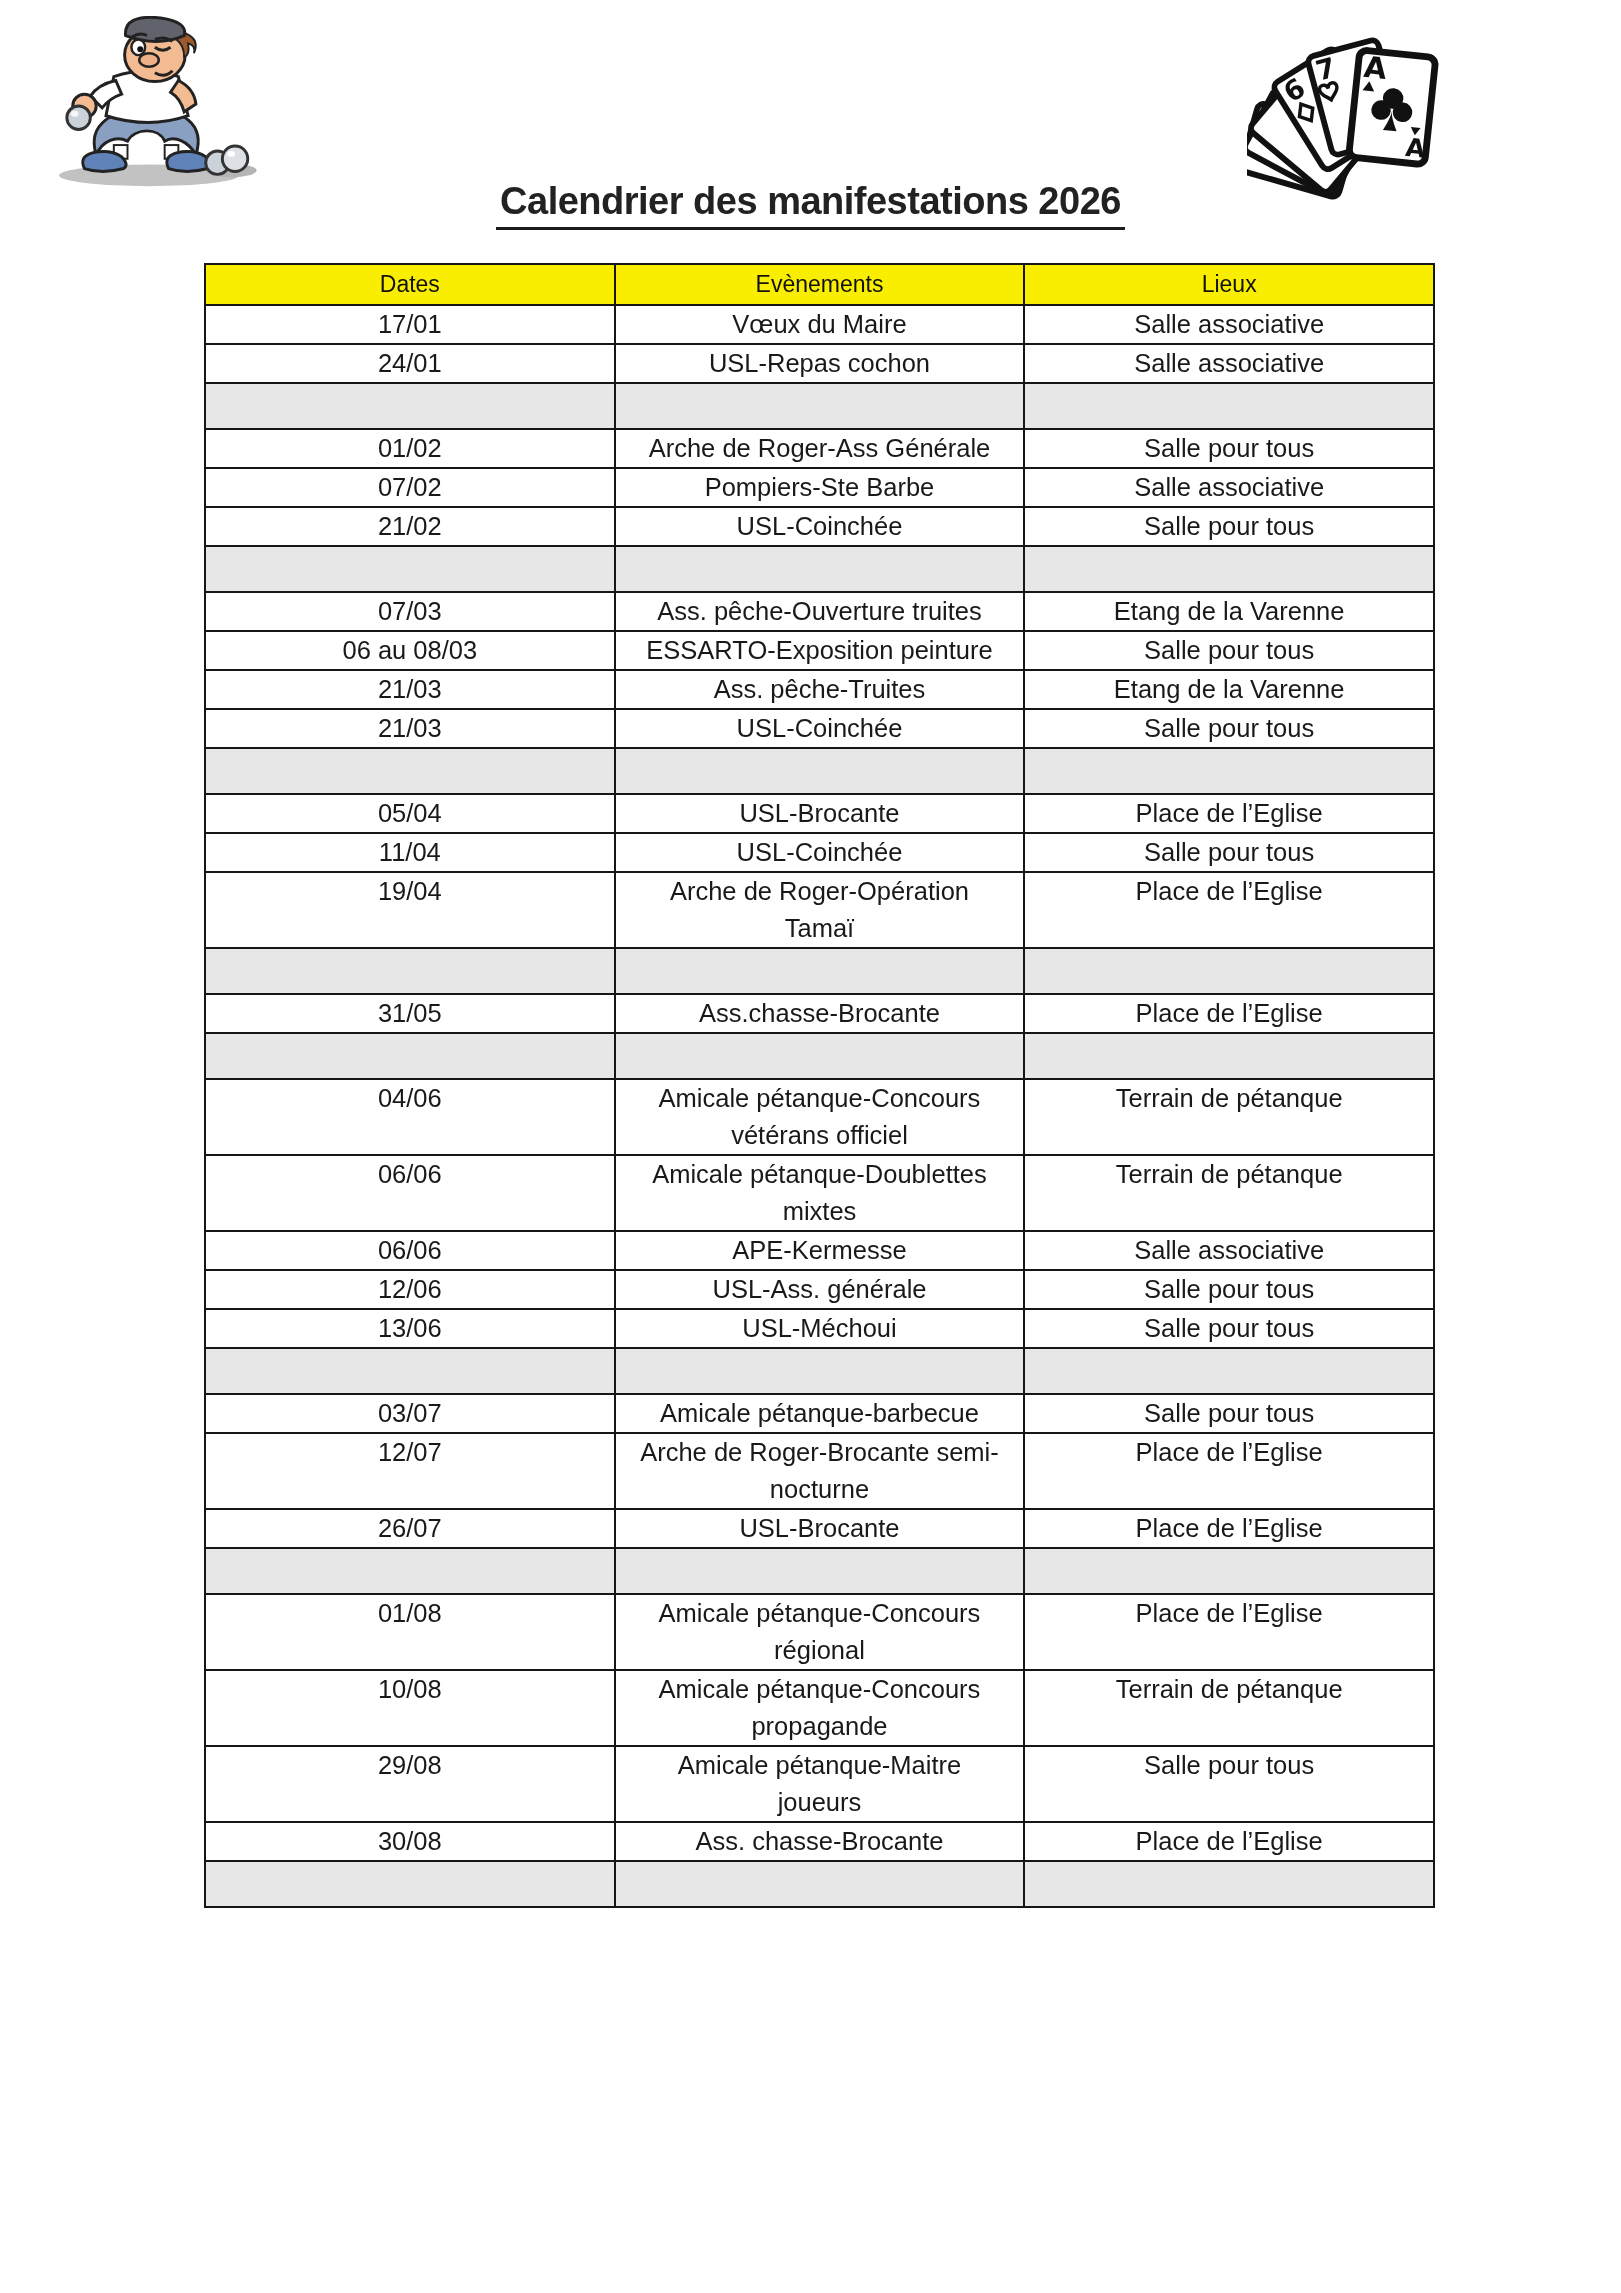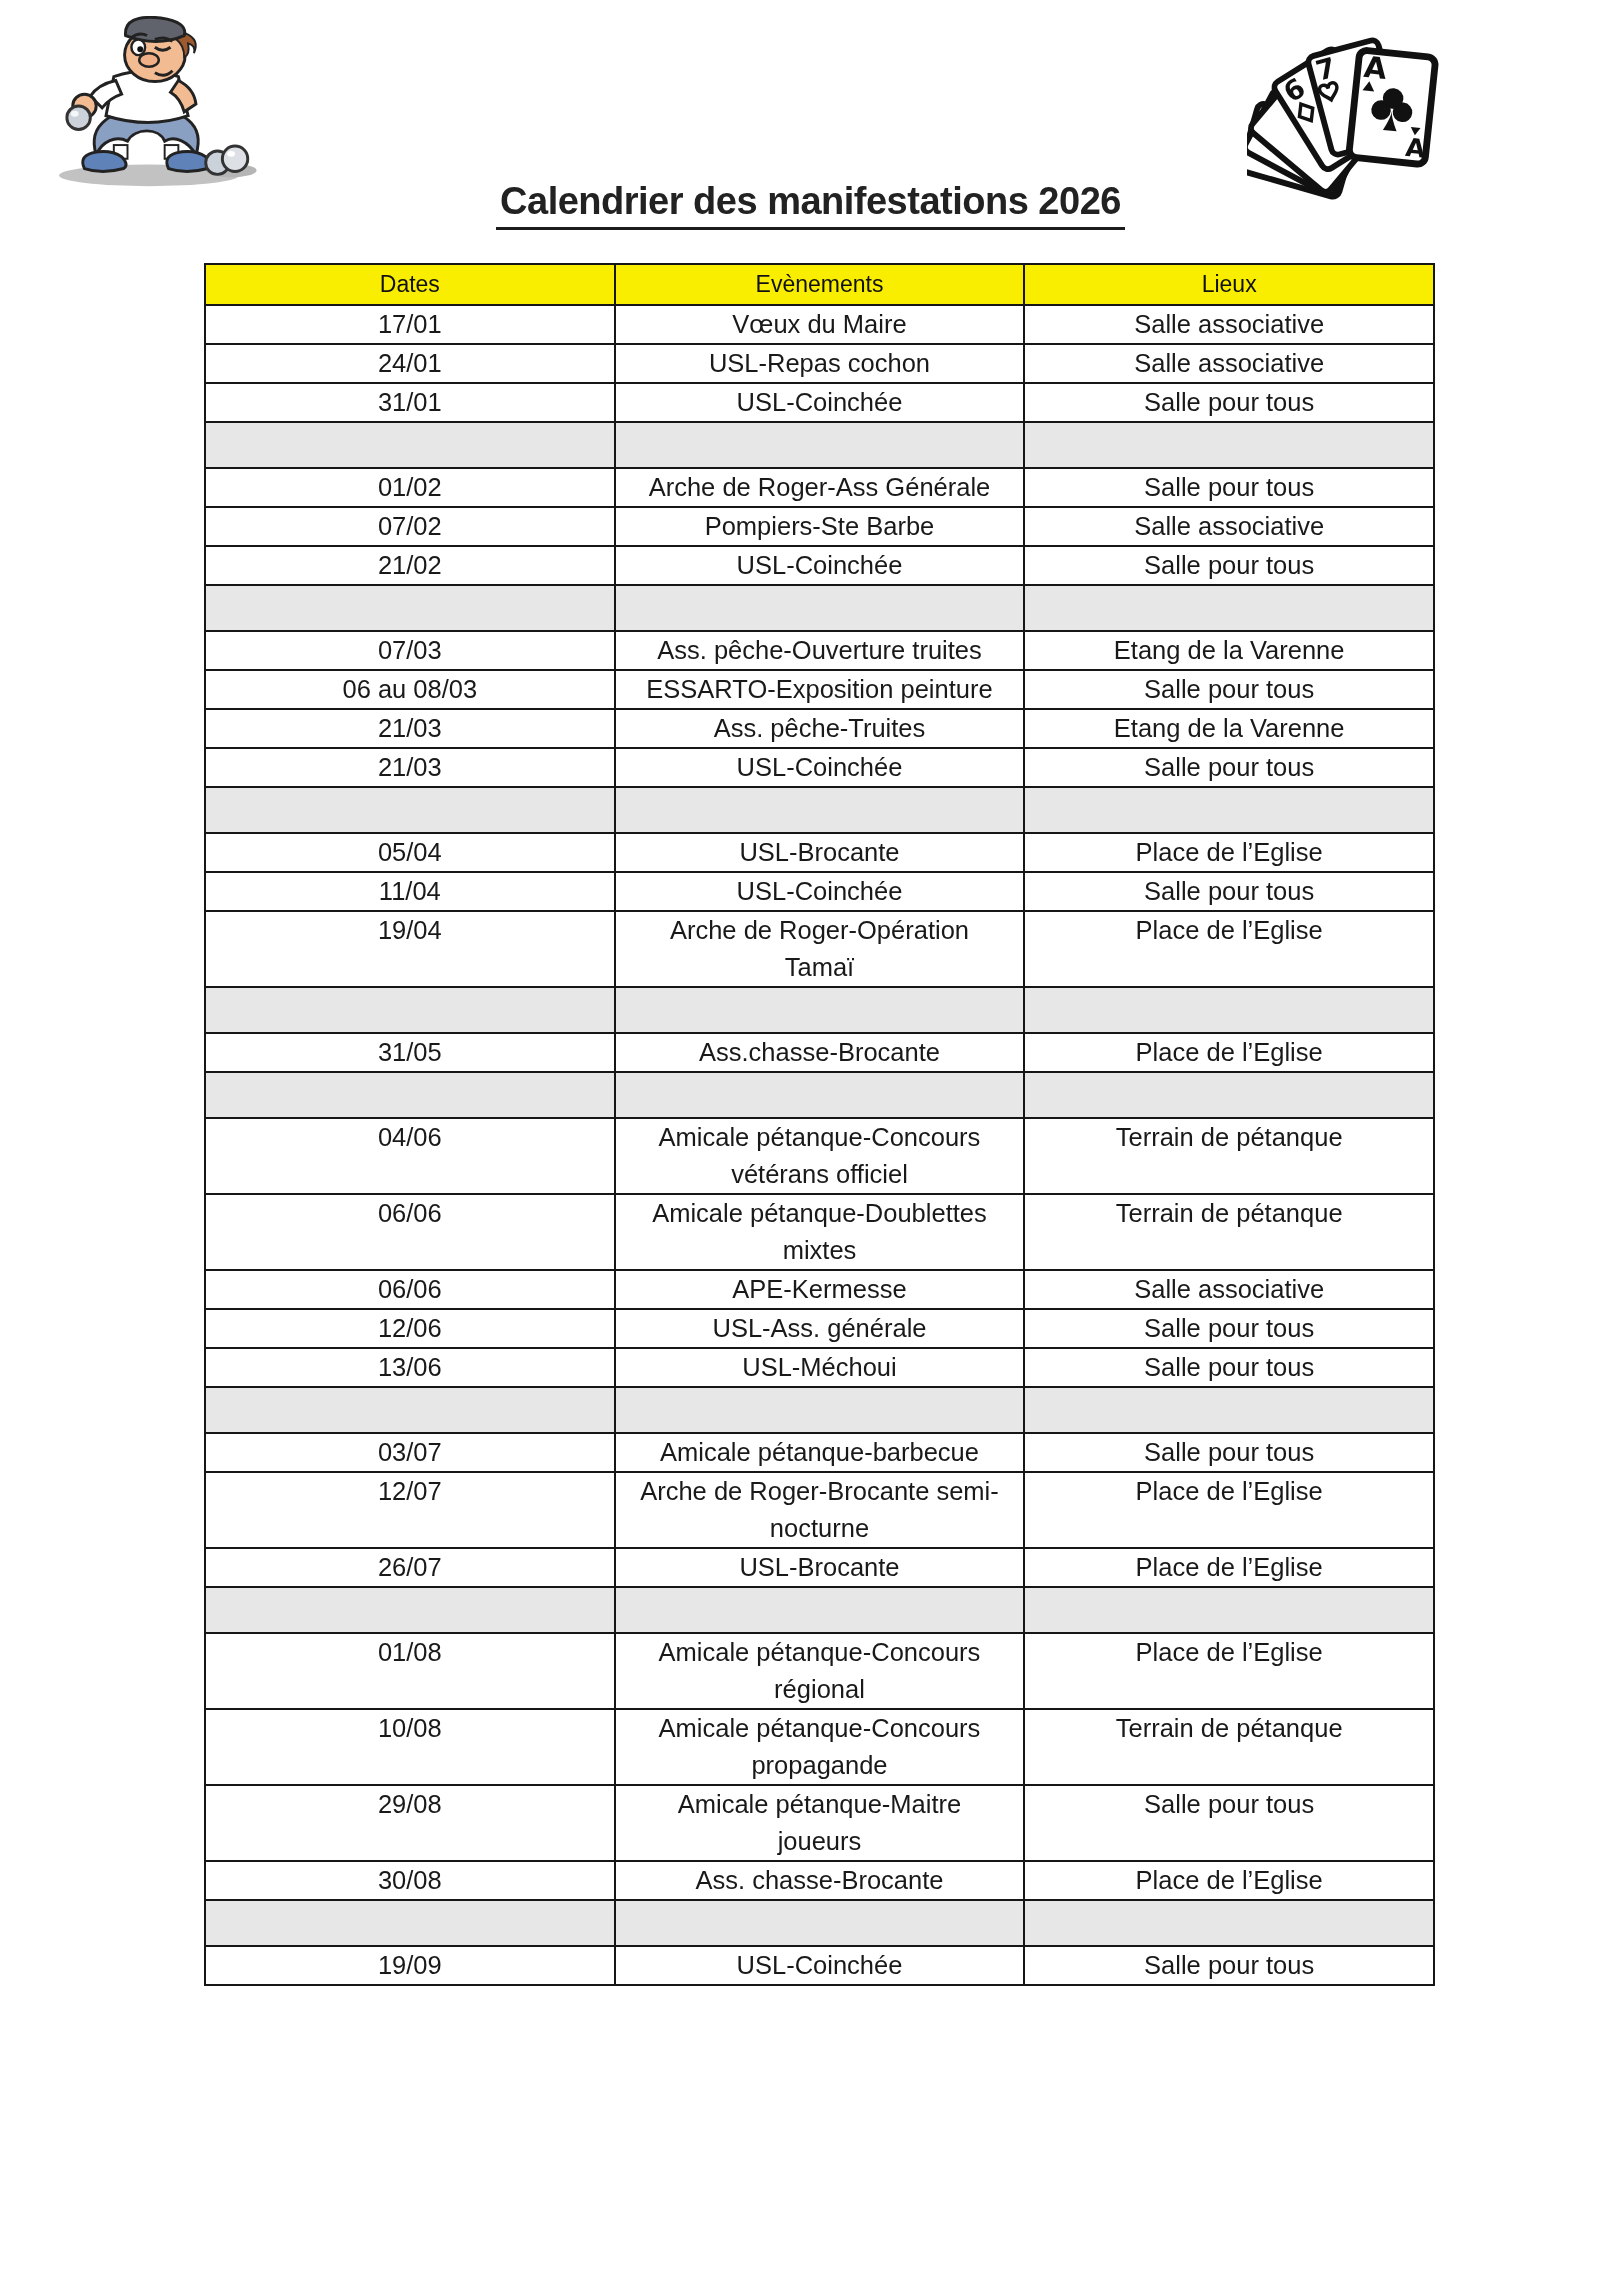--- a/index.html
+++ b/index.html
@@ -168,25 +168,20 @@
         <tr>
           <td>17/01</td>
           <td>Vœux du Maire</td>
           <td>Salle associative</td>
         </tr>
         <tr>
           <td>24/01</td>
           <td>USL-Repas cochon</td>
           <td>Salle associative</td>
         </tr>
-        <tr>
-          <td>31/01</td>
-          <td>USL-Coinchée</td>
-          <td>Salle pour tous</td>
-        </tr>
         <tr class="sep">
           <td></td>
           <td></td>
           <td></td>
         </tr>
         <tr>
           <td>01/02</td>
           <td>Arche de Roger-Ass Générale</td>
           <td>Salle pour tous</td>
         </tr>
@@ -335,22 +330,17 @@
         <tr>
           <td>30/08</td>
           <td>Ass. chasse-Brocante</td>
           <td>Place de l’Eglise</td>
         </tr>
         <tr class="sep">
           <td></td>
           <td></td>
           <td></td>
         </tr>
-        <tr>
-          <td>19/09</td>
-          <td>USL-Coinchée</td>
-          <td>Salle pour tous</td>
-        </tr>
       </tbody>
   </table>
 
 </div>
 
 
 </body></html>

